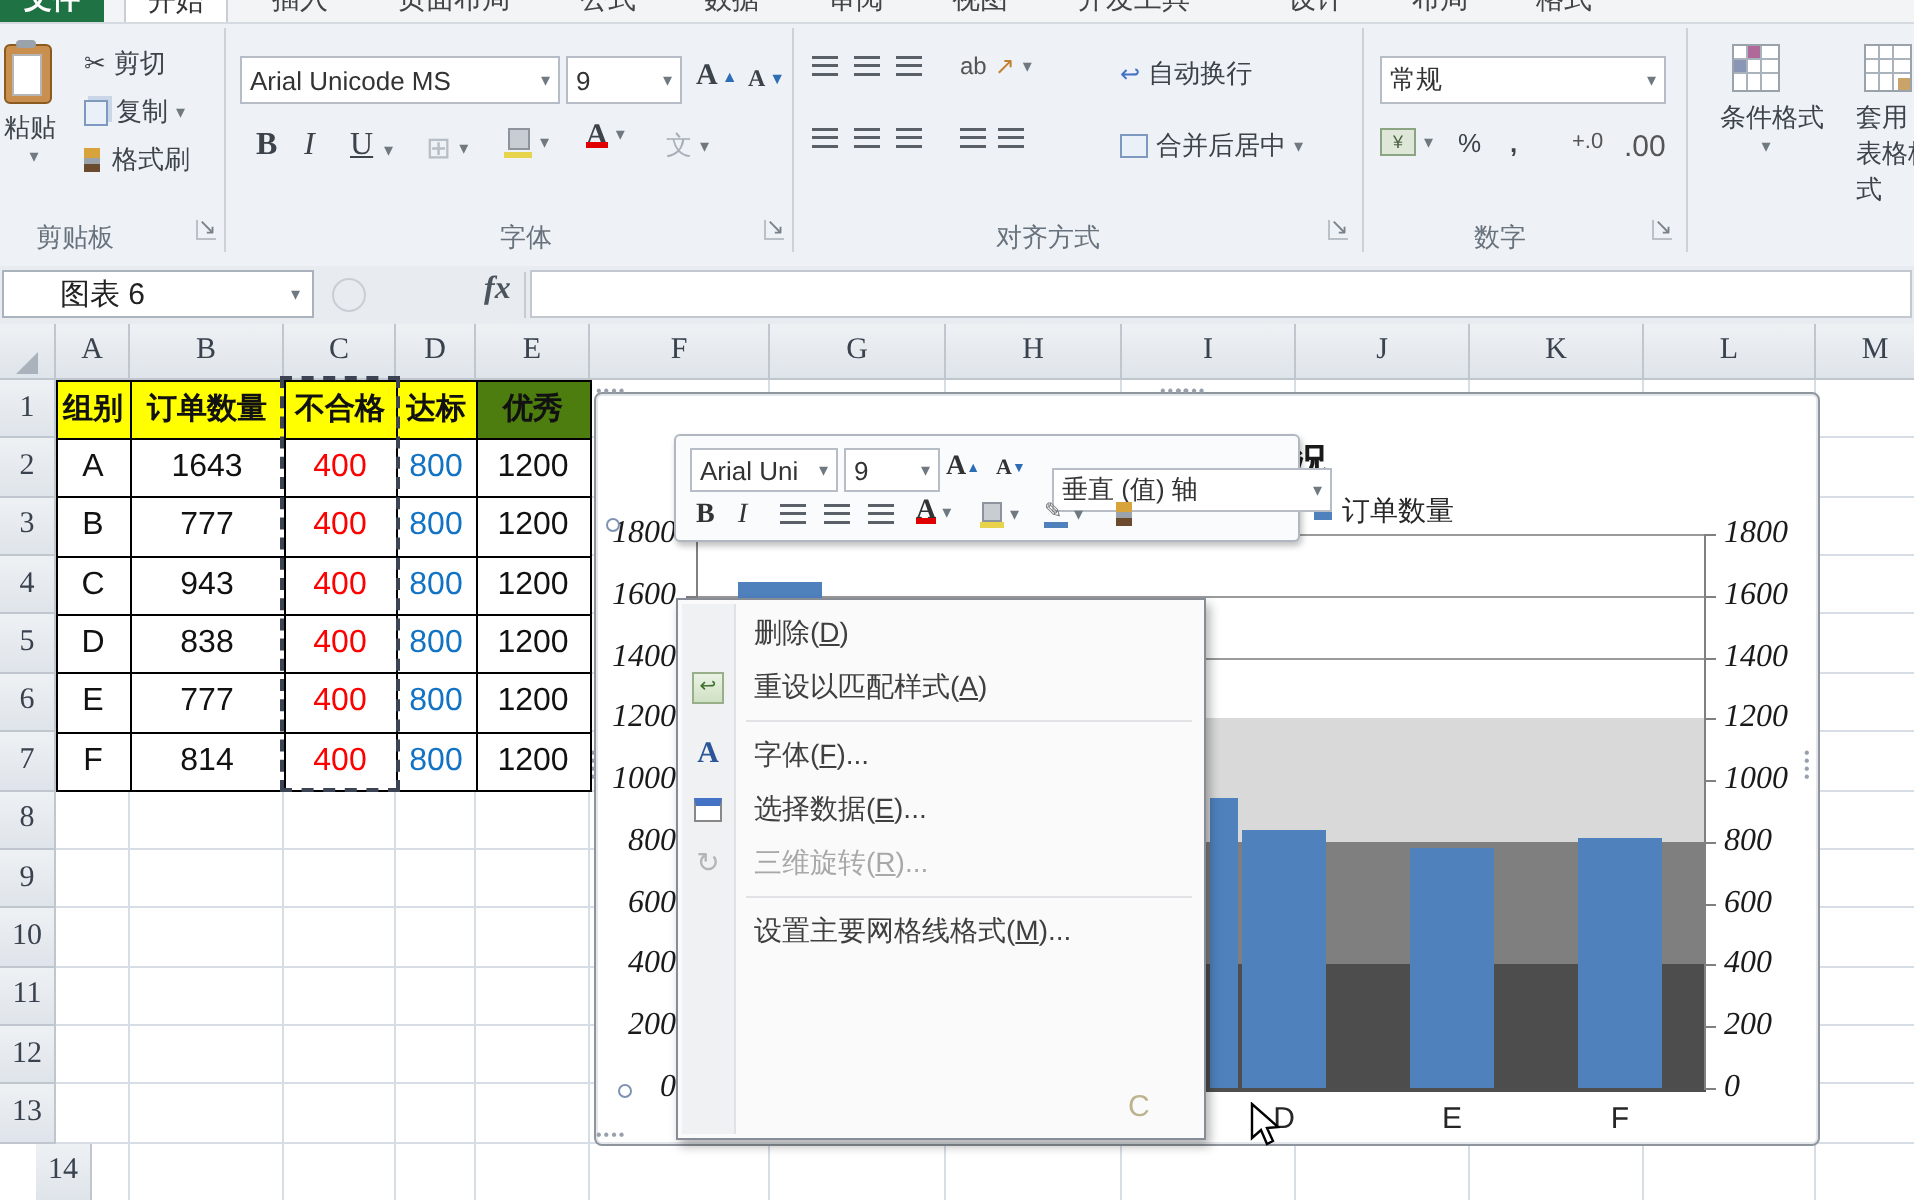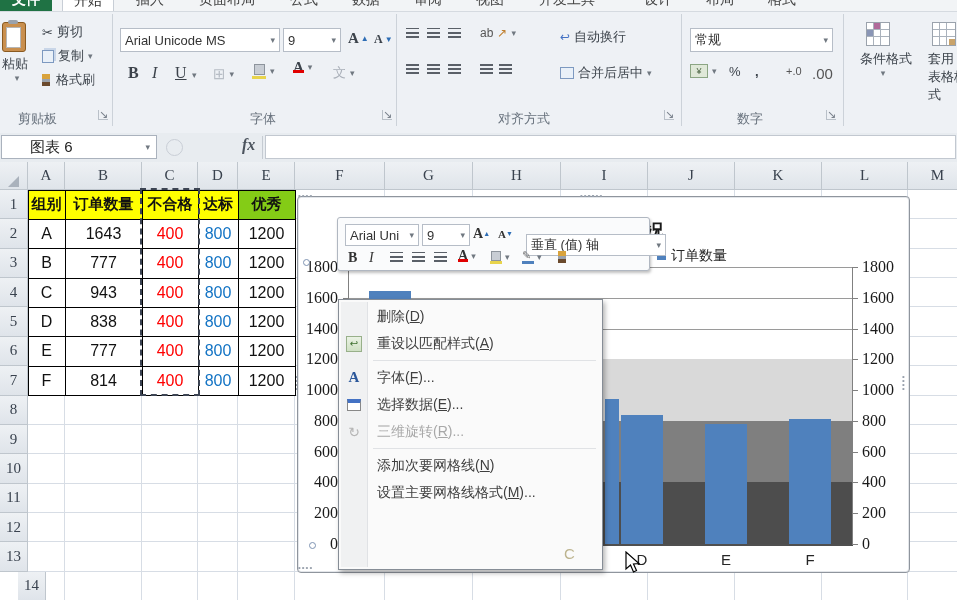--- a/index.html
+++ b/index.html
@@ -50,21 +50,21 @@
            font-family:"Liberation Serif","DejaVu Serif",serif;font-size:15px;color:#39424e;}
   .gline{position:absolute;background:#d7dde5;}
   .tcell{position:absolute;box-sizing:border-box;border:1.5px solid #000;display:flex;align-items:center;justify-content:center;
          font-size:16px;color:#111;background:#fff;}
   .tcell.hd{background:#ffff00;font-weight:bold;font-size:15px;}
   #ants{border:2px dashed #3c4453;box-sizing:border-box;}
   
   #chart{left:297px;top:196px;width:611px;height:375px;background:#fff;border:1px solid #8f959d;border-radius:4px;
          box-shadow:inset 0 0 0 1px #e3e6ea;}
   .grip{position:absolute;color:#98a0ac;font-size:8px;letter-spacing:1px;line-height:4px;}
-  .axlab{position:absolute;font-family:"Liberation Serif","DejaVu Serif",serif;font-size:16px;color:#1a1a1a;}
+  .axlab{position:absolute;font-family:"Liberation Serif","DejaVu Serif",serif;font-size:16px;color:#1a1a1a;font-style:italic;}
   .cat{position:absolute;font-size:15px;color:#262626;text-align:center;}
   .handle{position:absolute;width:7px;height:7px;border:1px solid #7e93b2;border-radius:50%;background:#fff;box-sizing:border-box;}
   
   #mtb{left:337px;top:217px;width:311px;height:52px;background:#fafbfc;border:1px solid #b0b7c1;border-radius:3px;
        box-shadow:1px 2px 3px rgba(0,0,0,.25);}
   .mtb-btn{position:absolute;font-size:13px;color:#333;display:flex;align-items:center;justify-content:center;}
   .clr-a{font-weight:bold;font-family:"Liberation Serif","DejaVu Serif",serif;line-height:10px;}
   .clr-bar{position:absolute;left:0;right:0;bottom:-1px;height:3px;}
   
   #menu{left:338px;top:299px;width:265px;height:271px;background:#fafafa;border:1px solid #868d96;
@@ -295,21 +295,21 @@
       <div class="gline" style="left: 28px; top: 511.96px; width: 929px; height: 1px;"></div>
       <div class="hdrcell" style="left: 0px; top: 512.96px; width: 28px; height: 29.36px;">12</div>
       <div class="gline" style="left: 28px; top: 541.32px; width: 929px; height: 1px;"></div>
       <div class="hdrcell" style="left: 0px; top: 542.32px; width: 28px; height: 29.36px;">13</div>
       <div class="gline" style="left: 28px; top: 570.68px; width: 929px; height: 1px;"></div>
       <div class="hdrcell" style="left: 18px; top: 571.68px; width: 28px; height: 29.36px;">14</div>
       <div class="tcell hd" style="left: 27.5px; top: 189.5px; width: 38px; height: 30.36px; background: rgb(255, 255, 0); z-index: 3;">组别</div>
       <div class="tcell hd" style="left: 64.5px; top: 189.5px; width: 78px; height: 30.36px; background: rgb(255, 255, 0); z-index: 3;">订单数量</div>
       <div class="tcell hd" style="left: 141.5px; top: 189.5px; width: 57px; height: 30.36px; background: rgb(255, 255, 0); z-index: 3;">不合格</div>
       <div class="tcell hd" style="left: 197.5px; top: 189.5px; width: 41px; height: 30.36px; background: rgb(255, 255, 0); z-index: 3;">达标</div>
-      <div class="tcell hd" style="left: 237.5px; top: 189.5px; width: 58px; height: 30.36px; background: #84cc16; z-index: 3;">优秀</div>
+      <div class="tcell hd" style="left: 237.5px; top: 189.5px; width: 58px; height: 30.36px; background: #4d7c0f; z-index: 3;">优秀</div>
       <div class="tcell" style="left: 27.5px; top: 218.86px; width: 38px; height: 30.36px; color: rgb(17, 17, 17); z-index: 3;">A</div>
       <div class="tcell" style="left: 64.5px; top: 218.86px; width: 78px; height: 30.36px; color: rgb(17, 17, 17); z-index: 3;">1643</div>
       <div class="tcell" style="left: 141.5px; top: 218.86px; width: 57px; height: 30.36px; color: rgb(255, 0, 0); z-index: 3;">400</div>
       <div class="tcell" style="left: 197.5px; top: 218.86px; width: 41px; height: 30.36px; color: rgb(18, 115, 196); z-index: 3;">800</div>
       <div class="tcell" style="left: 237.5px; top: 218.86px; width: 58px; height: 30.36px; color: rgb(17, 17, 17); z-index: 3;">1200</div>
       <div class="tcell" style="left: 27.5px; top: 248.22px; width: 38px; height: 30.36px; color: rgb(17, 17, 17); z-index: 3;">B</div>
       <div class="tcell" style="left: 64.5px; top: 248.22px; width: 78px; height: 30.36px; color: rgb(17, 17, 17); z-index: 3;">777</div>
       <div class="tcell" style="left: 141.5px; top: 248.22px; width: 57px; height: 30.36px; color: rgb(255, 0, 0); z-index: 3;">400</div>
       <div class="tcell" style="left: 197.5px; top: 248.22px; width: 41px; height: 30.36px; color: rgb(18, 115, 196); z-index: 3;">800</div>
       <div class="tcell" style="left: 237.5px; top: 248.22px; width: 58px; height: 30.36px; color: rgb(17, 17, 17); z-index: 3;">1200</div>
@@ -506,26 +506,20 @@
         <span class="ic">
           <span style="color: rgb(181, 181, 181); font-size: 14px;">↻</span>
         </span>
         <span><span>三维旋转(</span><span class="accel">R</span><span>)...</span></span>
       </div>
       <div class="msep"></div>
       <div class="mi">
         <span class="ic">
           <span></span>
         </span>
-        <span><span>添加次要网格线(</span><span class="accel">N</span><span>)</span></span>
-      </div>
-      <div class="mi">
-        <span class="ic">
-          <span></span>
-        </span>
         <span><span>设置主要网格线格式(</span><span class="accel">M</span><span>)...</span></span>
       </div>
     </div>
 
   <div class="abs" style="left:564px;top:545px;z-index:31;font-size:15px;color:#bdb48f;">C</div>
 
   <svg class="abs" style="left:625px;top:551px;z-index:40;" width="16" height="24" viewBox="0 0 16 24">
     <path d="M1 1 L1 18 L5.5 14 L8.5 21 L11.5 19.5 L8.5 13 L14 12.5 Z" fill="#ffffff" stroke="#000000" stroke-width="1.2"></path>
   </svg>
 </div>

